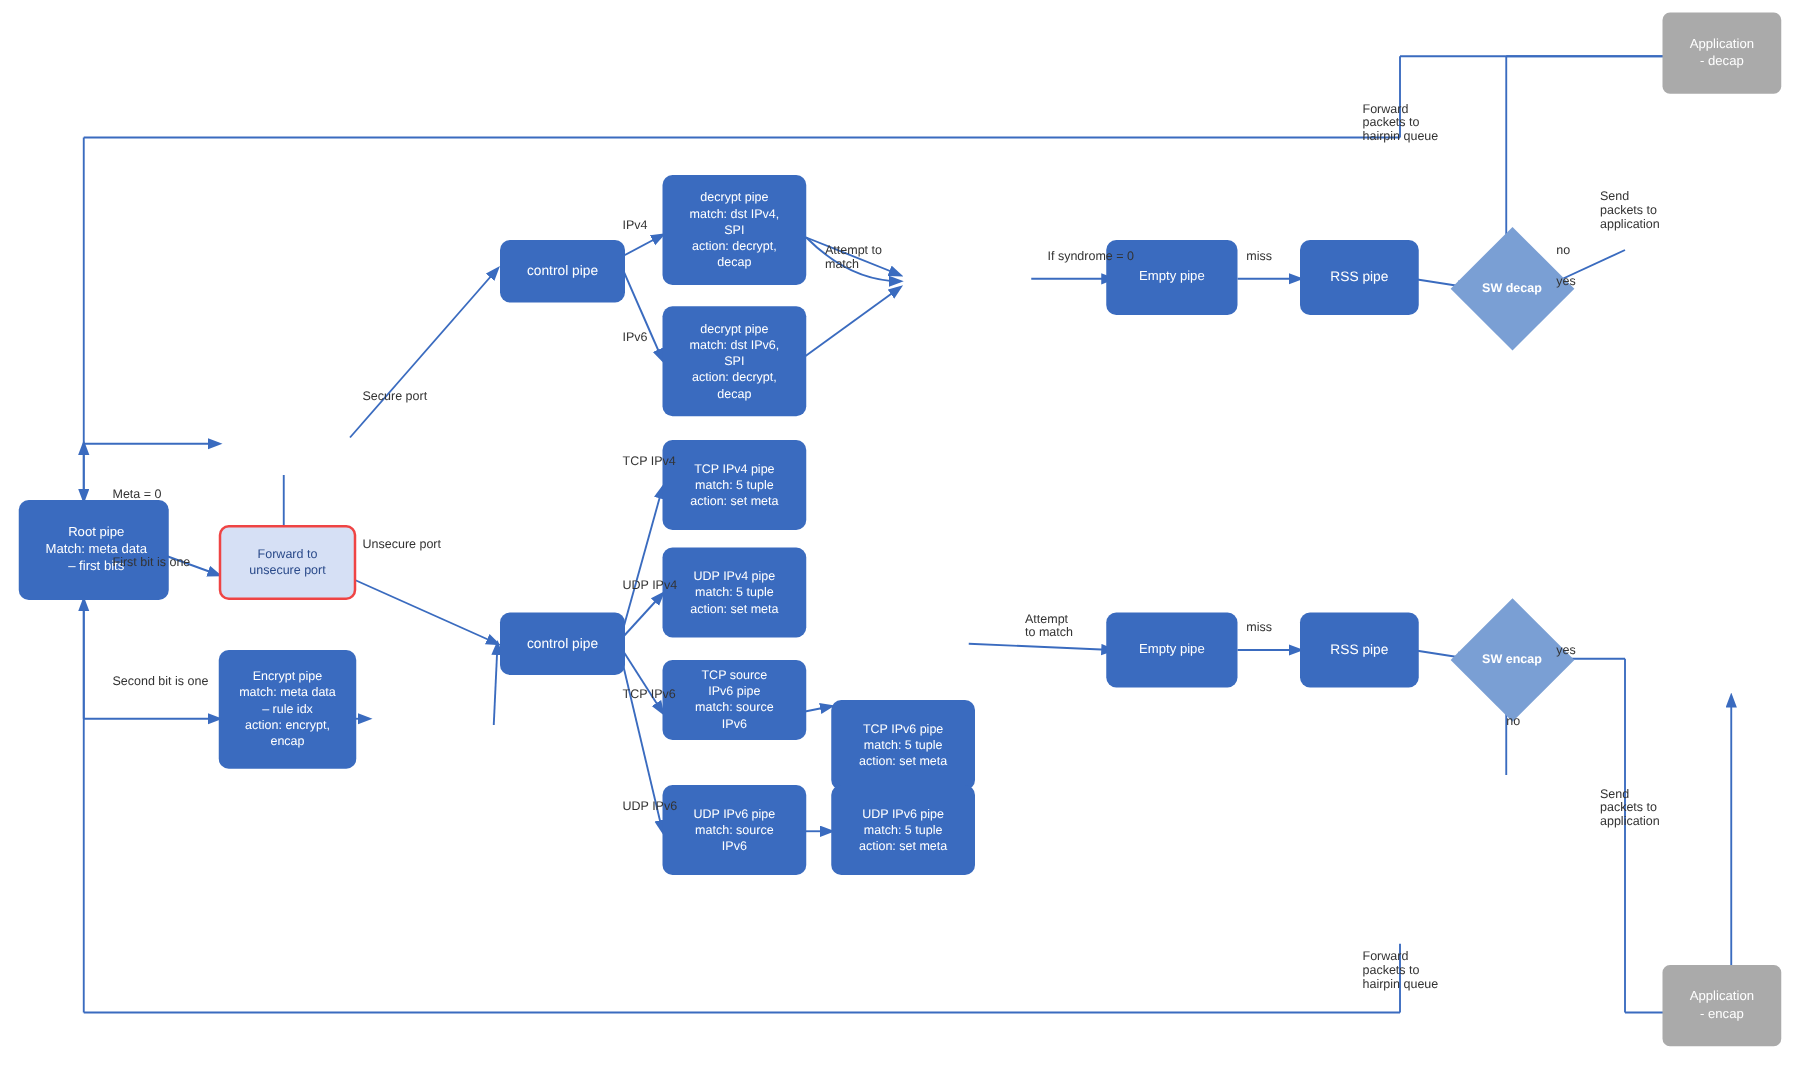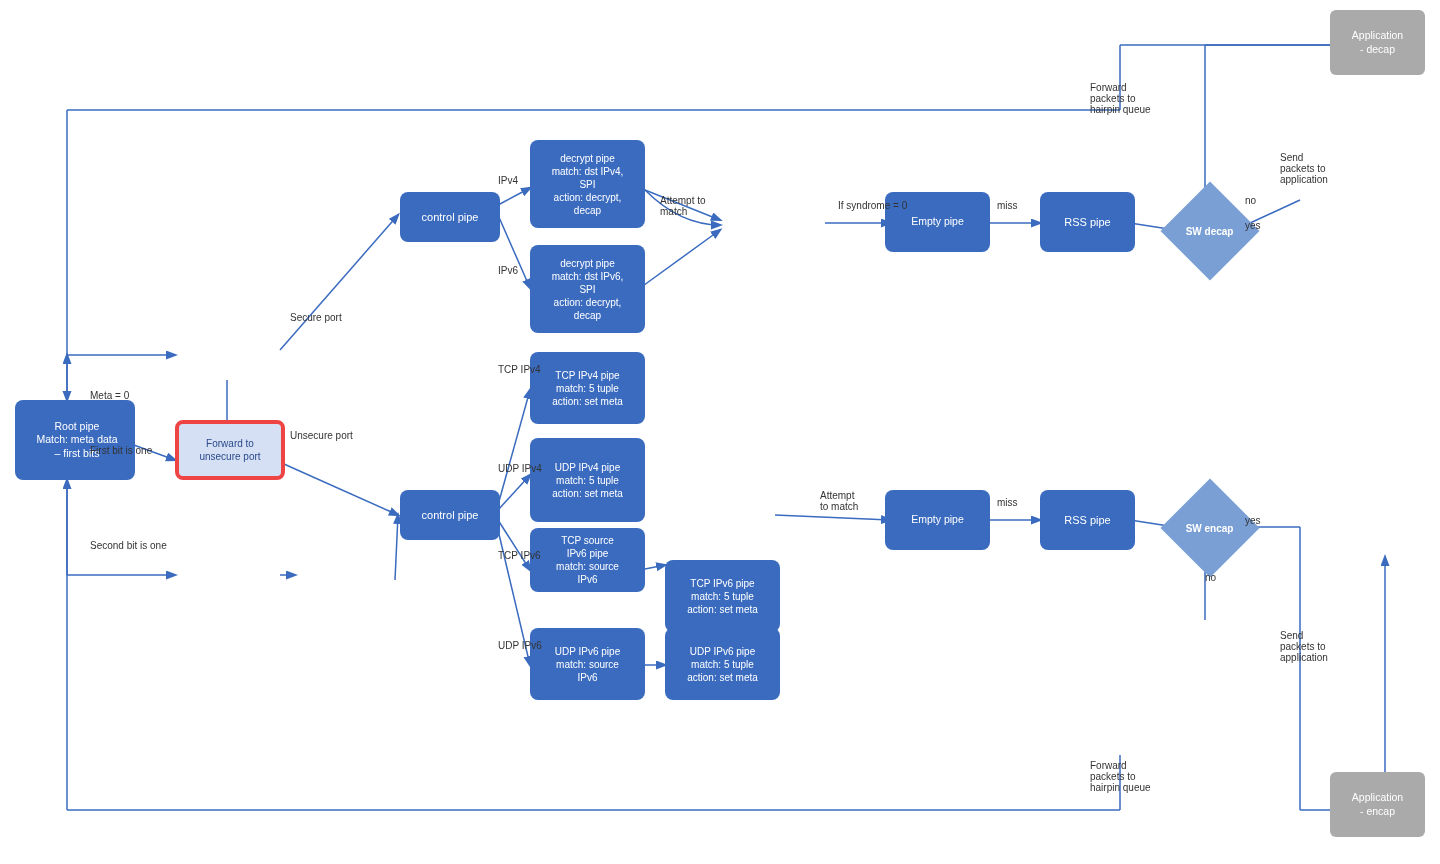--- a/index.html
+++ b/index.html
@@ -38,21 +38,21 @@
       background: #3a6bbf;
       color: #fff;
       border-radius: 8px;
       padding: 6px 8px;
     }
     .light-box {
       background: #d6e0f5;
       color: #2a4a8a;
       border-radius: 8px;
       padding: 6px 8px;
-      border: 4px solid #ef4444;
+      border: 2px solid #ef4444;
     }
     .gray-box {
       background: #aaa;
       color: #fff;
       border-radius: 6px;
       padding: 6px 8px;
     }
     .diamond {
       background: #7a9fd4;
       color: #fff;
@@ -171,20 +171,27 @@
     <span style="white-space:pre-line;">Root pipe
 Match: meta data
 – first bits</span>
   </div>
 
 
   <div class="node light-box" style="left:175px;top:420px;width:110px;height:60px;font-size:10px;">
     <span style="white-space:pre-line;">Forward to unsecure port</span>
   </div>
 
+  <div class="node blue-box" style="left:175px;top:520px;width:110px;height:95px;font-size:10px;">
+    <span style="white-space:pre-line;">Encrypt pipe
+match: meta data
+– rule idx
+action: encrypt,
+encap</span>
+  </div>
 
 
   <div class="node blue-box" style="left:400px;top:192px;width:100px;height:50px;font-size:11px;">
     <span>control pipe</span>
   </div>
 
   <div class="node blue-box" style="left:530px;top:140px;width:115px;height:88px;font-size:10px;">
     <span style="white-space:pre-line;">decrypt pipe
 match: dst IPv4,
 SPI
@@ -221,21 +228,21 @@
   <div class="node blue-box" style="left:400px;top:490px;width:100px;height:50px;font-size:11px;">
     <span>control pipe</span>
   </div>
 
   <div class="node blue-box" style="left:530px;top:352px;width:115px;height:72px;font-size:10px;">
     <span style="white-space:pre-line;">TCP IPv4 pipe
 match: 5 tuple
 action: set meta</span>
   </div>
 
-  <div class="node blue-box" style="left:530px;top:438px;width:115px;height:84px;font-size:10px;">
+  <div class="node blue-box" style="left:530px;top:438px;width:115px;height:72px;font-size:10px;">
     <span style="white-space:pre-line;">UDP IPv4 pipe
 match: 5 tuple
 action: set meta</span>
   </div>
 
   <div class="node blue-box" style="left:530px;top:528px;width:115px;height:64px;font-size:10px;">
     <span style="white-space:pre-line;">TCP source
 IPv6 pipe
 match: source
 IPv6</span>

